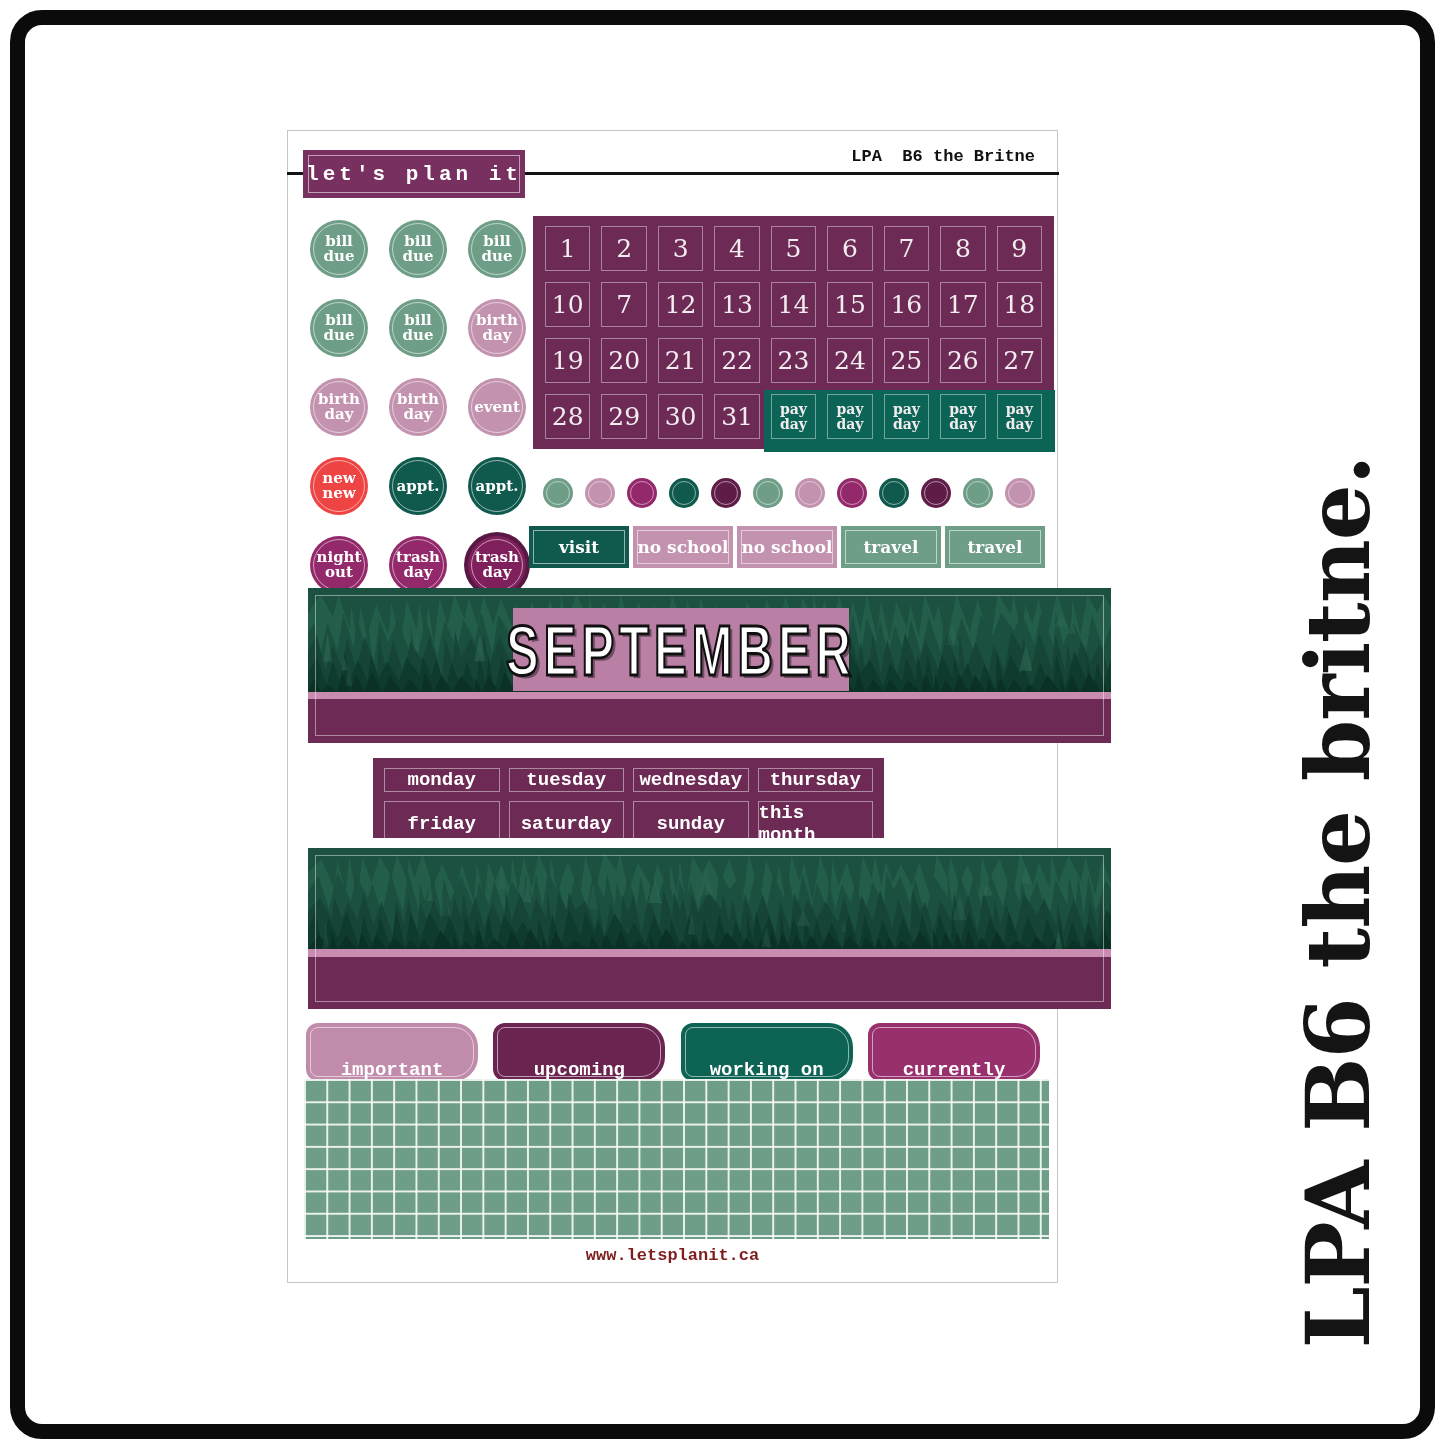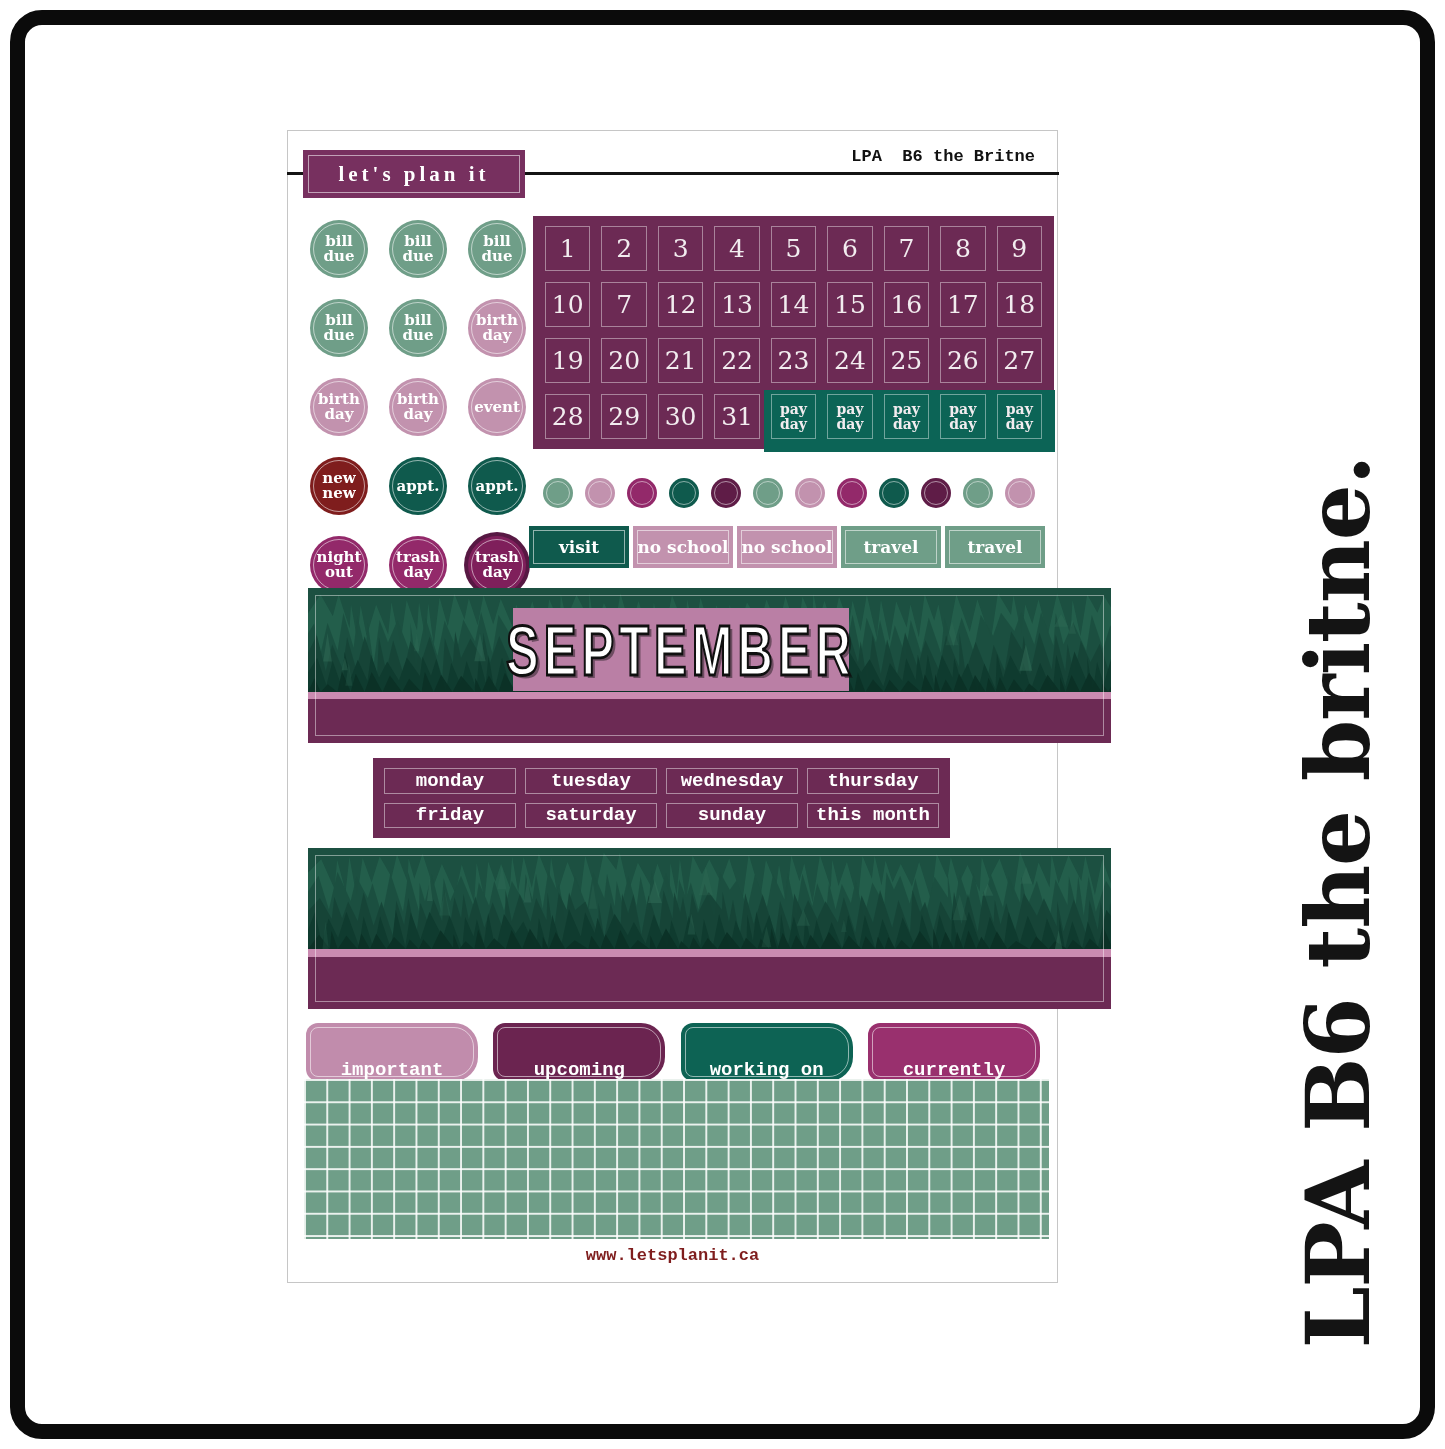--- a/index.html
+++ b/index.html
@@ -10,21 +10,21 @@
   .frame{position:absolute;inset:10px;border:15px solid #0b0b0b;border-radius:32px;pointer-events:none;}
 
   .sheet{position:absolute;left:287px;top:130px;width:771px;height:1153px;
     background:#ffffff;border:1px solid #c6c6c6;box-sizing:border-box;}
 
   .topline{position:absolute;left:-1px;top:41px;width:772px;height:3px;background:#141414;}
 
   .logo{position:absolute;left:15px;top:19px;width:222px;height:48px;display:flex;
     align-items:center;justify-content:center;}
   .logo::after{content:'';position:absolute;inset:5px;border:1px solid rgba(255,255,255,.55);}
-  .logo span{color:#fff;font-family:Liberation Serif, serif;font-weight:700;
+  .logo span{color:#fff;font-family:Liberation Mono, monospace;font-weight:700;
     font-size:21px;letter-spacing:4px;white-space:pre;}
 
   .hdr-right{position:absolute;right:22px;top:16px;color:#111;
     font-family:"Liberation Mono",monospace;font-weight:700;font-size:17px;white-space:pre;}
 
   
   .circles{position:absolute;left:22px;top:89px;display:grid;
     grid-template-columns:repeat(3,58px);grid-auto-rows:58px;column-gap:14px;row-gap:15px;gap:21px;}
   .sticker{position:relative;border-radius:50%;display:flex;align-items:center;justify-content:center;}
   .sticker::after{content:'';position:absolute;inset:3px;border:1px solid rgba(255,255,255,.55);border-radius:50%;}
@@ -67,21 +67,21 @@
   .band{width:100%;}
   .b1 .band{height:44px;}
   .b2 .band{height:52px;}
   .sept-box{position:absolute;left:205px;top:20px;width:336px;height:83px;z-index:4;
     display:flex;align-items:center;justify-content:center;}
   .sept-title{font-family:"Liberation Sans",sans-serif;font-weight:700;font-size:49px;
     letter-spacing:5px;color:#fff;-webkit-text-stroke:2px #101010;
     transform:scaleY(1.45);text-shadow:3px 2px 0 rgba(16,16,16,.45);}
 
   
-  .weekdays{position:absolute;left:85px;top:627px;width:577px;height:80px;box-sizing:border-box;
+  .weekdays{position:absolute;left:85px;top:627px;width:511px;height:80px;box-sizing:border-box;
     display:grid;grid-template-columns:repeat(4,1fr);grid-template-rows:repeat(2,1fr);
     gap:9px;padding:10px 11px;}
   .weekdays .wday{border:1px solid rgba(255,255,255,.45);display:flex;align-items:center;justify-content:center;}
   .weekdays .wday span{color:#fff;font-family:"Liberation Mono",monospace;font-weight:700;font-size:19px;}
 
   
   .cats{position:absolute;left:18px;top:892px;width:734px;display:flex;justify-content:space-between;}
   .cat{position:relative;width:172px;height:58px;border-radius:12px 24px 24px 12px;
     display:flex;align-items:flex-end;justify-content:center;}
   .cat::after{content:'';position:absolute;inset:4px;border:1px solid rgba(255,255,255,.55);
@@ -138,21 +138,21 @@
       </div>
       <div class="sticker" style="background: rgb(194, 146, 174);">
         <span>birth day</span>
       </div>
       <div class="sticker" style="background: rgb(194, 146, 174);">
         <span>birth day</span>
       </div>
       <div class="sticker" style="background: rgb(194, 146, 174);">
         <span>event</span>
       </div>
-      <div class="sticker" style="background: #7f1d1d;">
+      <div class="sticker" style="background: #ef4444;">
         <span>new new</span>
       </div>
       <div class="sticker" style="background: rgb(15, 90, 77);">
         <span>appt.</span>
       </div>
       <div class="sticker" style="background: rgb(15, 90, 77);">
         <span>appt.</span>
       </div>
       <div class="sticker" style="background: rgb(147, 41, 106);">
         <span>night out</span>

